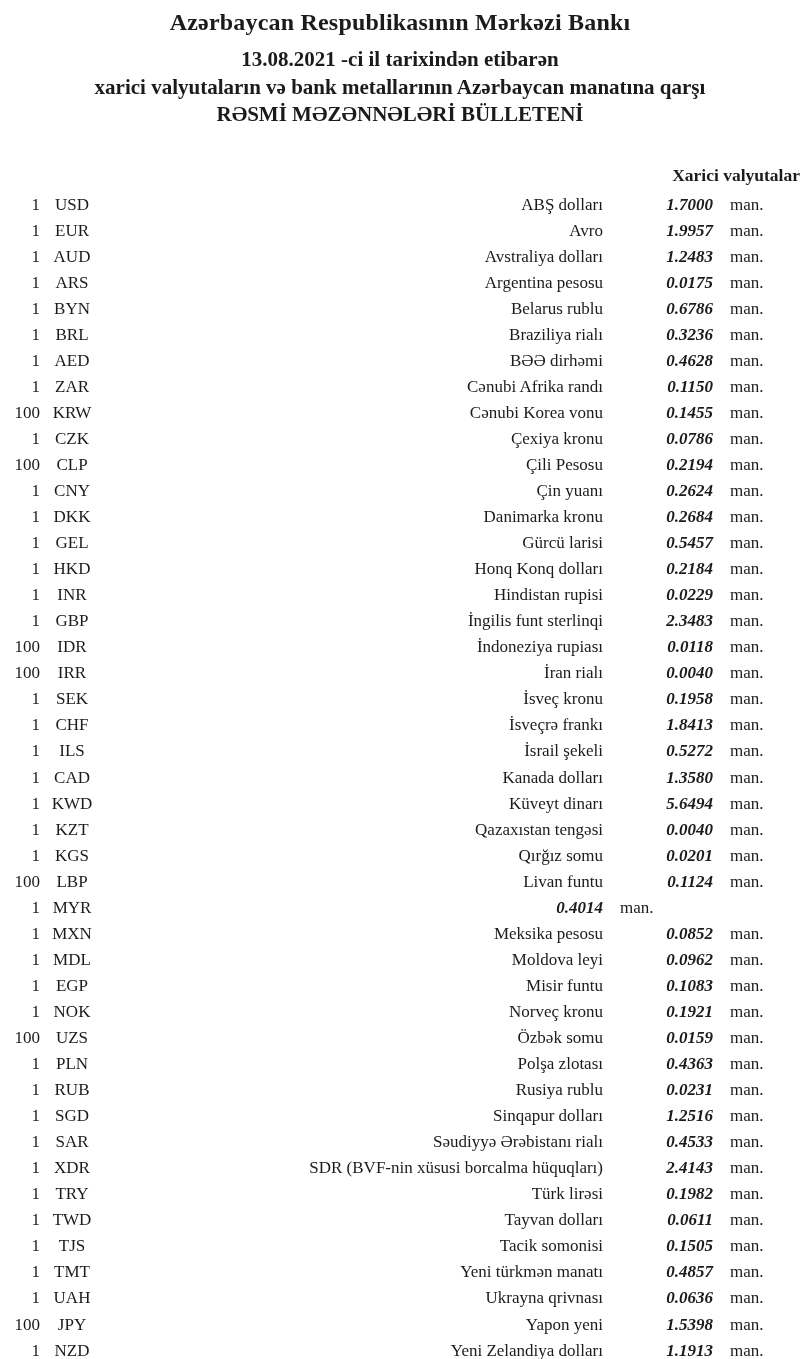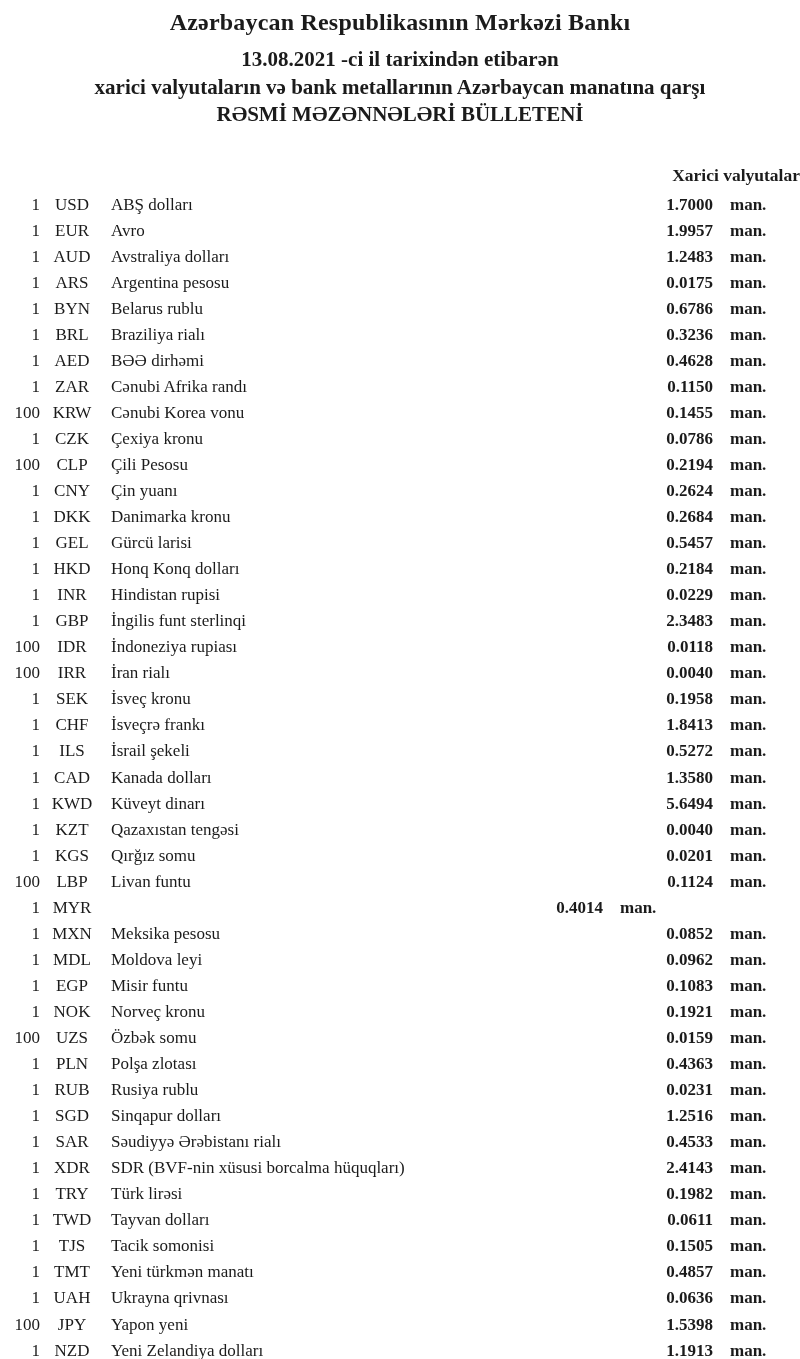--- a/index.html
+++ b/index.html
@@ -43,23 +43,23 @@
   .row {
     display:grid;
     grid-template-columns:40px 64px 1fr 110px 60px;
     height:26.05px;
     line-height:26.05px;
     font-size:17px;
     white-space:nowrap;
   }
   .qty  { text-align:right; }
   .code { text-align:center; }
-  .name { padding-left:7px; overflow:hidden; }
-  .rate { text-align:right; font-weight:bold; }
-  .man  { padding-left:17px;font-weight:bold; }
+  .name { padding-left:7px; overflow:hidden;text-align:right; }
+  .rate { text-align:right; font-weight:bold; font-style:italic; }
+  .man  { padding-left:17px; }
 </style>
 </head>
 <body>
 
 <div class="page">
   <div class="doc-header">
     <div class="bank-title">Azərbaycan Respublikasının Mərkəzi Bankı</div>
     <div class="sub-lines">
       <div class="sub-line">13.08.2021 -ci il tarixindən etibarən</div>
       <div class="sub-line">xarici valyutaların və bank metallarının Azərbaycan manatına qarşı</div>

